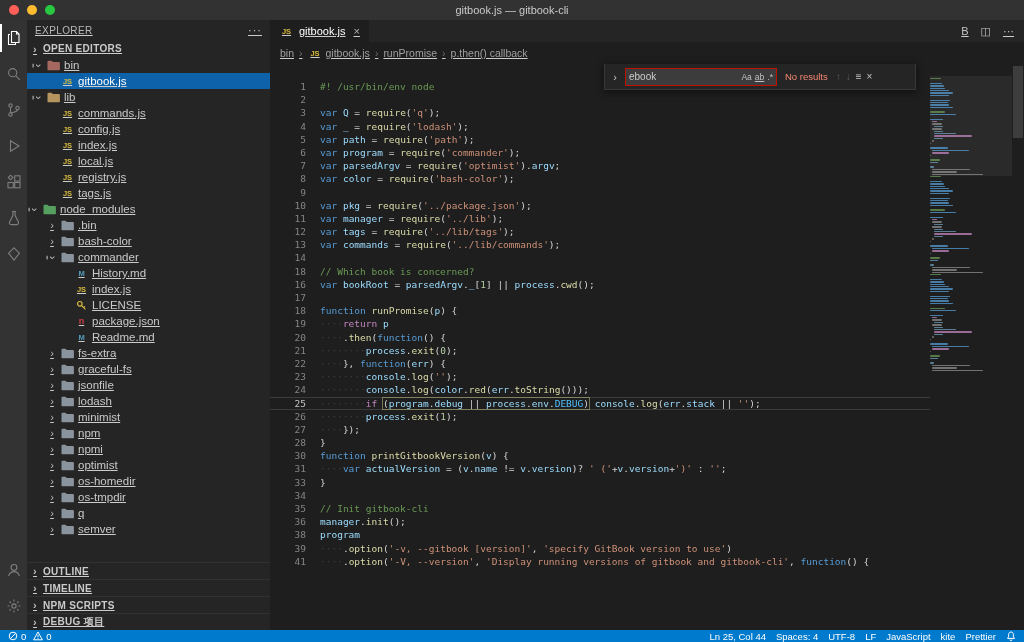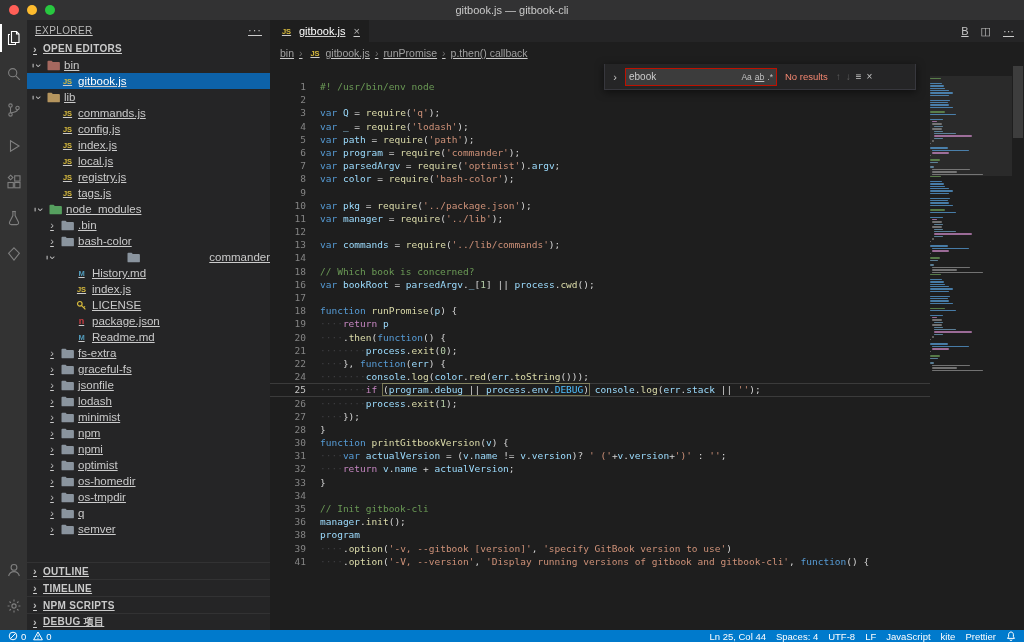--- a/index.html
+++ b/index.html
@@ -222,21 +222,21 @@
         <div class="tree-row" style="padding-left: 20px;">
           <span class="chev"></span>
           <span class="ficon badge js">JS</span>
           <span>registry.js</span>
         </div>
         <div class="tree-row" style="padding-left: 20px;">
           <span class="chev"></span>
           <span class="ficon badge js">JS</span>
           <span>tags.js</span>
         </div>
-        <div class="tree-row" style="padding-left: 8px;">
+        <div class="tree-row" style="padding-left: 2px;">
           <span class="chev open">›</span>
           <span class="ficon">
             <svg width="13" height="11" viewBox="0 0 13 11">
               <path d="M0.5 1.6c0-.5.4-.9.9-.9h3.2l1.2 1.3h6.2c.5 0 .9.4.9.9v6.5c0 .5-.4.9-.9.9H1.4c-.5 0-.9-.4-.9-.9z" fill="#56a05f"></path>
             </svg>
           </span>
           <span>node_modules</span>
         </div>
         <div class="tree-row" style="padding-left: 20px;">
           <span class="chev">›</span>
@@ -249,21 +249,21 @@
         </div>
         <div class="tree-row" style="padding-left: 20px;">
           <span class="chev">›</span>
           <span class="ficon">
             <svg width="13" height="11" viewBox="0 0 13 11">
               <path d="M0.5 1.6c0-.5.4-.9.9-.9h3.2l1.2 1.3h6.2c.5 0 .9.4.9.9v6.5c0 .5-.4.9-.9.9H1.4c-.5 0-.9-.4-.9-.9z" fill="#8a949e"></path>
             </svg>
           </span>
           <span>bash-color</span>
         </div>
-        <div class="tree-row" style="padding-left: 20px; justify-content: space-between;">
+        <div class="tree-row" style="padding-left: 20px;">
           <span class="chev open">›</span>
           <span class="ficon">
             <svg width="13" height="11" viewBox="0 0 13 11">
               <path d="M0.5 1.6c0-.5.4-.9.9-.9h3.2l1.2 1.3h6.2c.5 0 .9.4.9.9v6.5c0 .5-.4.9-.9.9H1.4c-.5 0-.9-.4-.9-.9z" fill="#8a949e"></path>
             </svg>
           </span>
           <span>commander</span>
         </div>
         <div class="tree-row" style="padding-left: 34px;">
           <span class="chev"></span>
@@ -462,39 +462,39 @@
           <div class="code-line"><span class="line-num">2</span><span class="line-text"></span></div>
           <div class="code-line"><span class="line-num">3</span><span class="line-text"><span class="tok-k">var</span><span class="tok-p"> </span><span class="tok-v">Q</span><span class="tok-p"> = </span><span class="tok-f">require</span><span class="tok-p">(</span><span class="tok-s">'q'</span><span class="tok-p">);</span></span></div>
           <div class="code-line"><span class="line-num">4</span><span class="line-text"><span class="tok-k">var</span><span class="tok-p"> </span><span class="tok-v">_</span><span class="tok-p"> = </span><span class="tok-f">require</span><span class="tok-p">(</span><span class="tok-s">'lodash'</span><span class="tok-p">);</span></span></div>
           <div class="code-line"><span class="line-num">5</span><span class="line-text"><span class="tok-k">var</span><span class="tok-p"> </span><span class="tok-v">path</span><span class="tok-p"> = </span><span class="tok-f">require</span><span class="tok-p">(</span><span class="tok-s">'path'</span><span class="tok-p">);</span></span></div>
           <div class="code-line"><span class="line-num">6</span><span class="line-text"><span class="tok-k">var</span><span class="tok-p"> </span><span class="tok-v">program</span><span class="tok-p"> = </span><span class="tok-f">require</span><span class="tok-p">(</span><span class="tok-s">'commander'</span><span class="tok-p">);</span></span></div>
           <div class="code-line"><span class="line-num">7</span><span class="line-text"><span class="tok-k">var</span><span class="tok-p"> </span><span class="tok-v">parsedArgv</span><span class="tok-p"> = </span><span class="tok-f">require</span><span class="tok-p">(</span><span class="tok-s">'optimist'</span><span class="tok-p">).</span><span class="tok-v">argv</span><span class="tok-p">;</span></span></div>
           <div class="code-line"><span class="line-num">8</span><span class="line-text"><span class="tok-k">var</span><span class="tok-p"> </span><span class="tok-v">color</span><span class="tok-p"> = </span><span class="tok-f">require</span><span class="tok-p">(</span><span class="tok-s">'bash-color'</span><span class="tok-p">);</span></span></div>
           <div class="code-line"><span class="line-num">9</span><span class="line-text"></span></div>
           <div class="code-line"><span class="line-num">10</span><span class="line-text"><span class="tok-k">var</span><span class="tok-p"> </span><span class="tok-v">pkg</span><span class="tok-p"> = </span><span class="tok-f">require</span><span class="tok-p">(</span><span class="tok-s">'../package.json'</span><span class="tok-p">);</span></span></div>
           <div class="code-line"><span class="line-num">11</span><span class="line-text"><span class="tok-k">var</span><span class="tok-p"> </span><span class="tok-v">manager</span><span class="tok-p"> = </span><span class="tok-f">require</span><span class="tok-p">(</span><span class="tok-s">'../lib'</span><span class="tok-p">);</span></span></div>
-          <div class="code-line"><span class="line-num">12</span></div>
+          <div class="code-line"><span class="line-num">12</span><span class="line-text"><span class="tok-k">var</span><span class="tok-p"> </span><span class="tok-v">tags</span><span class="tok-p"> = </span><span class="tok-f">require</span><span class="tok-p">(</span><span class="tok-s">'../lib/tags'</span><span class="tok-p">);</span></span></div>
           <div class="code-line"><span class="line-num">13</span><span class="line-text"><span class="tok-k">var</span><span class="tok-p"> </span><span class="tok-v">commands</span><span class="tok-p"> = </span><span class="tok-f">require</span><span class="tok-p">(</span><span class="tok-s">'../lib/commands'</span><span class="tok-p">);</span></span></div>
           <div class="code-line"><span class="line-num">14</span><span class="line-text"></span></div>
           <div class="code-line"><span class="line-num">18</span><span class="line-text"><span class="tok-m">// Which book is concerned?</span></span></div>
           <div class="code-line"><span class="line-num">16</span><span class="line-text"><span class="tok-k">var</span><span class="tok-p"> </span><span class="tok-v">bookRoot</span><span class="tok-p"> = </span><span class="tok-v">parsedArgv</span><span class="tok-p">.</span><span class="tok-v">_</span><span class="tok-p">[</span><span class="tok-n">1</span><span class="tok-p">] || </span><span class="tok-v">process</span><span class="tok-p">.</span><span class="tok-f">cwd</span><span class="tok-p">();</span></span></div>
           <div class="code-line"><span class="line-num">17</span><span class="line-text"></span></div>
           <div class="code-line"><span class="line-num">18</span><span class="line-text"><span class="tok-k">function</span><span class="tok-p"> </span><span class="tok-f">runPromise</span><span class="tok-p">(</span><span class="tok-v">p</span><span class="tok-p">) {</span></span></div>
           <div class="code-line"><span class="line-num">19</span><span class="line-text"><span class="tok-w">····</span><span class="tok-c">return</span><span class="tok-p"> </span><span class="tok-v">p</span></span></div>
           <div class="code-line"><span class="line-num">20</span><span class="line-text"><span class="tok-w">····</span><span class="tok-p">.</span><span class="tok-f">then</span><span class="tok-p">(</span><span class="tok-k">function</span><span class="tok-p">() {</span></span></div>
           <div class="code-line"><span class="line-num">21</span><span class="line-text"><span class="tok-w">········</span><span class="tok-v">process</span><span class="tok-p">.</span><span class="tok-f">exit</span><span class="tok-p">(</span><span class="tok-n">0</span><span class="tok-p">);</span></span></div>
           <div class="code-line"><span class="line-num">22</span><span class="line-text"><span class="tok-w">····</span><span class="tok-p">}, </span><span class="tok-k">function</span><span class="tok-p">(</span><span class="tok-v">err</span><span class="tok-p">) {</span></span></div>
+          <div class="code-line"><span class="line-num">23</span><span class="line-text"><span class="tok-w">········</span><span class="tok-v">console</span><span class="tok-p">.</span><span class="tok-f">log</span><span class="tok-p">(</span><span class="tok-s">''</span><span class="tok-p">);</span></span></div>
           <div class="code-line"><span class="line-num">24</span><span class="line-text"><span class="tok-w">········</span><span class="tok-v">console</span><span class="tok-p">.</span><span class="tok-f">log</span><span class="tok-p">(</span><span class="tok-v">color</span><span class="tok-p">.</span><span class="tok-f">red</span><span class="tok-p">(</span><span class="tok-v">err</span><span class="tok-p">.</span><span class="tok-f">toString</span><span class="tok-p">()));</span></span></div>
           <div class="code-line current"><span class="line-num">25</span><span class="line-text"><span class="tok-w">········</span><span class="tok-c">if</span><span class="tok-p"> </span><span class="tok-b"><span class="tok-p">(</span><span class="tok-v">program</span><span class="tok-p">.</span><span class="tok-v">debug</span><span class="tok-p"> || </span><span class="tok-v">process</span><span class="tok-p">.</span><span class="tok-v">env</span><span class="tok-p">.</span><span class="tok-x">DEBUG</span><span class="tok-p">)</span></span><span class="tok-p"> </span><span class="tok-v">console</span><span class="tok-p">.</span><span class="tok-f">log</span><span class="tok-p">(</span><span class="tok-v">err</span><span class="tok-p">.</span><span class="tok-v">stack</span><span class="tok-p"> || </span><span class="tok-s">''</span><span class="tok-p">);</span></span></div>
           <div class="code-line"><span class="line-num">26</span><span class="line-text"><span class="tok-w">········</span><span class="tok-v">process</span><span class="tok-p">.</span><span class="tok-f">exit</span><span class="tok-p">(</span><span class="tok-n">1</span><span class="tok-p">);</span></span></div>
           <div class="code-line"><span class="line-num">27</span><span class="line-text"><span class="tok-w">····</span><span class="tok-p">});</span></span></div>
           <div class="code-line"><span class="line-num">28</span><span class="line-text"><span class="tok-p">}</span></span></div>
           <div class="code-line"><span class="line-num">30</span><span class="line-text"><span class="tok-k">function</span><span class="tok-p"> </span><span class="tok-f">printGitbookVersion</span><span class="tok-p">(</span><span class="tok-v">v</span><span class="tok-p">) {</span></span></div>
           <div class="code-line"><span class="line-num">31</span><span class="line-text"><span class="tok-w">····</span><span class="tok-k">var</span><span class="tok-p"> </span><span class="tok-v">actualVersion</span><span class="tok-p"> = (</span><span class="tok-v">v</span><span class="tok-p">.</span><span class="tok-v">name</span><span class="tok-p"> != </span><span class="tok-v">v</span><span class="tok-p">.</span><span class="tok-v">version</span><span class="tok-p">)? </span><span class="tok-s">' ('</span><span class="tok-p">+</span><span class="tok-v">v</span><span class="tok-p">.</span><span class="tok-v">version</span><span class="tok-p">+</span><span class="tok-s">')'</span><span class="tok-p"> : </span><span class="tok-s">''</span><span class="tok-p">;</span></span></div>
-          <div class="code-line"><span class="line-num">32</span><span class="line-text"><span class="tok-w">····</span><span class="tok-c">return</span><span class="tok-p"> </span><span class="tok-v">v</span><span class="tok-p">.</span><span class="tok-v">name</span><span class="tok-p"> + </span><span class="tok-v">actualVersion</span><span class="tok-p">;</span></span></div>
           <div class="code-line"><span class="line-num">33</span><span class="line-text"><span class="tok-p">}</span></span></div>
           <div class="code-line"><span class="line-num">34</span><span class="line-text"></span></div>
           <div class="code-line"><span class="line-num">35</span><span class="line-text"><span class="tok-m">// Init gitbook-cli</span></span></div>
           <div class="code-line"><span class="line-num">36</span><span class="line-text"><span class="tok-v">manager</span><span class="tok-p">.</span><span class="tok-f">init</span><span class="tok-p">();</span></span></div>
           <div class="code-line"><span class="line-num">38</span><span class="line-text"><span class="tok-v">program</span></span></div>
           <div class="code-line"><span class="line-num">39</span><span class="line-text"><span class="tok-w">····</span><span class="tok-p">.</span><span class="tok-f">option</span><span class="tok-p">(</span><span class="tok-s">'-v, --gitbook [version]'</span><span class="tok-p">, </span><span class="tok-s">'specify GitBook version to use'</span><span class="tok-p">)</span></span></div>
           <div class="code-line"><span class="line-num">41</span><span class="line-text"><span class="tok-w">····</span><span class="tok-p">.</span><span class="tok-f">option</span><span class="tok-p">(</span><span class="tok-s">'-V, --version'</span><span class="tok-p">, </span><span class="tok-s">'Display running versions of gitbook and gitbook-cli'</span><span class="tok-p">, </span><span class="tok-k">function</span><span class="tok-p">() {</span></span></div>
         </div>
 
       <div class="minimap">

